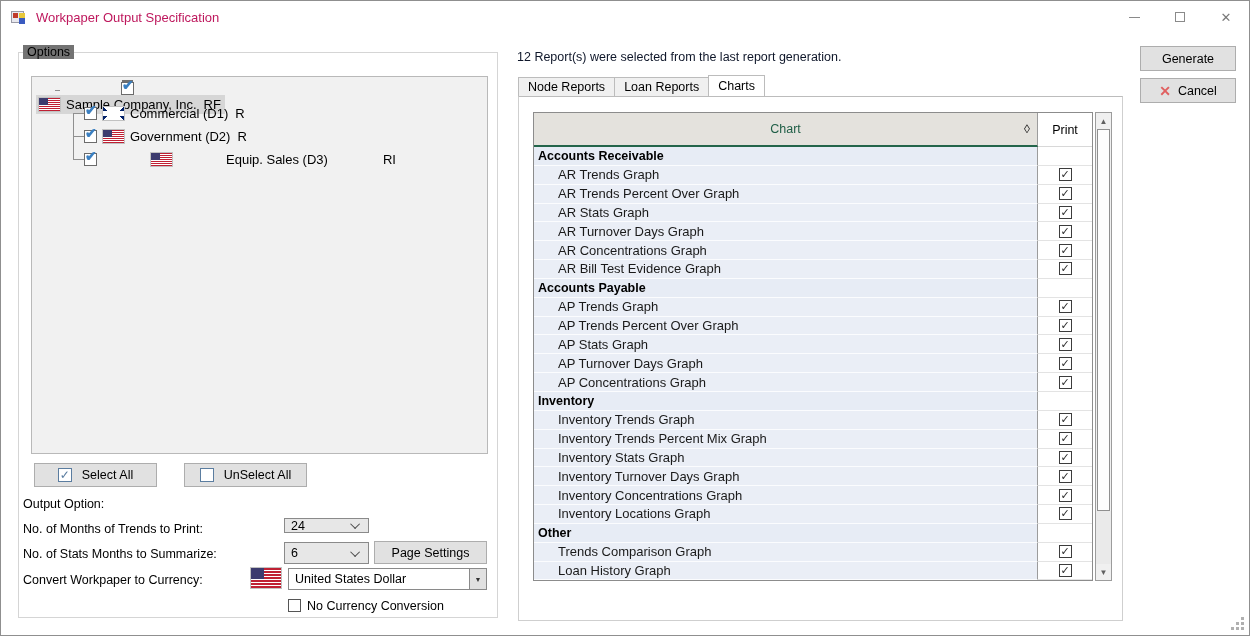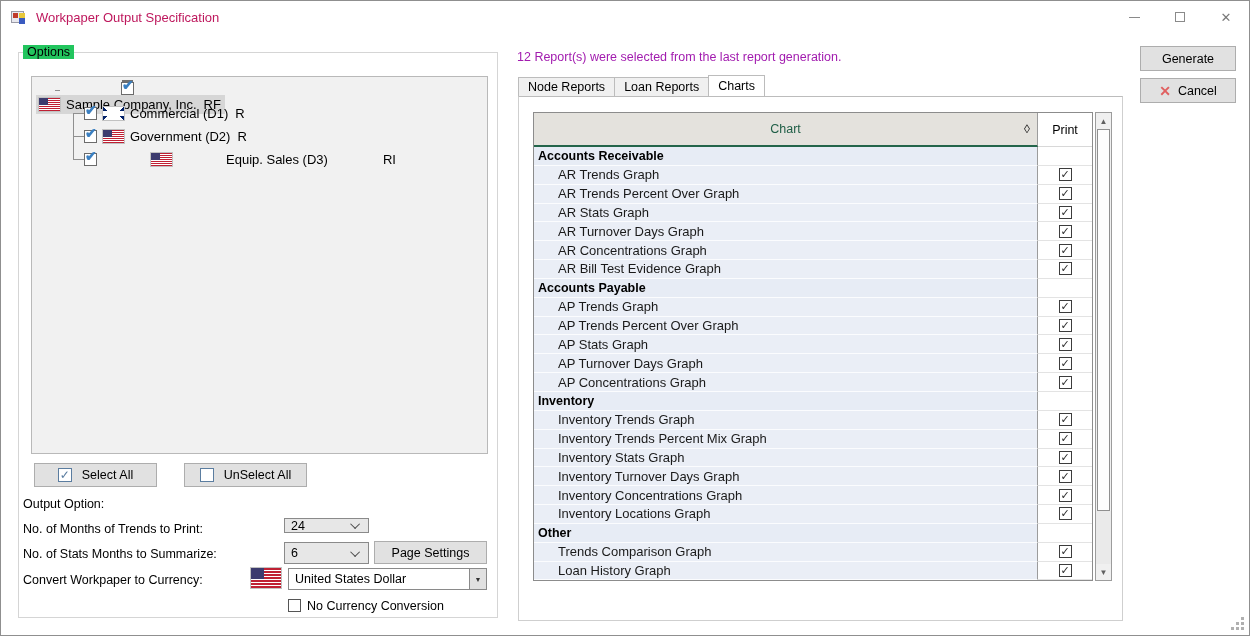--- a/index.html
+++ b/index.html
@@ -22,21 +22,21 @@
   .glyph-max { width:10px; height:10px; border:1px solid #8a8a8a; }
   .glyph-close { font-size:13px; color:#7a7a7a; }
   
   .btn { position:absolute; background:#e1e1e1; border:1px solid #adadad; display:flex; align-items:center; justify-content:center; font-size:12.5px; color:#000; cursor:default; }
   .combo { position:absolute; background:#e7e7e7; border:1px solid #8a8a8a; display:flex; align-items:center; font-size:12.5px; color:#000; padding-left:6px; }
   .combo .chev { margin-left:auto; margin-right:8px; width:7px; height:7px; border-left:1.4px solid #4a4a4a; border-bottom:1.4px solid #4a4a4a; transform:rotate(-45deg) translateY(-2px); }
   .lbl { position:absolute; font-size:12.5px; color:#000; white-space:nowrap; }
   .cb-empty { display:inline-block; width:13px; height:13px; border:1px solid #555; background:#fff; }
   
   .groupbox { position:absolute; left:17px; top:51px; width:480px; height:566px; border:1px solid #d5d5d5; }
-  .groupbox-label { position:absolute; left:22px; top:44px; background:#22c55e; padding:0 4px; font-size:12.5px; color:#000; }
+  .groupbox-label { position:absolute; left:22px; top:44px; background:#737373; padding:0 4px; font-size:12.5px; color:#000; }
   .tree-panel { position:absolute; left:30px; top:75px; width:457px; height:378px; background:#f1f1f1; border:1px solid #b9b9b9; }
   .tree-row { position:absolute; height:20px; display:flex; align-items:center; font-size:13px; color:#000; white-space:nowrap; }
   .expand-box { position:relative; width:11px; height:11px; border:1px solid #707070; background:#fff; margin-right:5px; }
   .expand-box::after { content:''; position:absolute; left:2px; top:4px; width:5px; height:1px; background:#000; }
   .tcheck { position:relative; display:inline-block; width:13px; height:13px; border:1px solid #6b6b6b; background:#fff; margin-right:6px; flex:none; }
   .tcheck::after { content:'✔'; position:absolute; left:0px; top:-6px; font-size:14px; font-weight:bold; color:#3a7fc1; }
   .flag { display:inline-block; position:relative; width:21px; height:13px; margin-right:6px; box-shadow:0 0 0 1px #c2c2c2; flex:none; }
   .flag-us { background-image:repeating-linear-gradient(180deg,#bf2033 0,#bf2033 7.6%,#ffffff 7.6%,#ffffff 15.3%); }
   .flag-us::after { content:''; position:absolute; left:0; top:0; width:42%; height:54%; background:#3c3b6e; }
   .flag-uk { background:#012169; }
@@ -55,21 +55,21 @@
                linear-gradient(180deg,transparent 39%,#c8102e 39%,#c8102e 61%,transparent 61%); }
   .sel-bg { display:flex; align-items:center; background:#d6d6d6; padding:2px 4px 2px 3px; }
   .node-suffix { margin-left:7px; }
   .tree-vline { position:absolute; left:41px; top:23px; width:1px; height:60px; background:#8f8f8f; }
   .tree-hline-root { position:absolute; left:23px; top:13px; width:5px; height:1px; background:#8f8f8f; }
   .tree-child { left:52px; }
   .tree-child::before { content:''; position:absolute; left:-11px; top:10px; width:11px; height:1px; background:#8f8f8f; }
   .icon-cb { display:inline-block; position:relative; width:14px; height:14px; border:1px solid #5b7da0; background:#fff; margin-right:10px; flex:none; }
   .icon-cb.checked::after { content:'✓'; position:absolute; left:1px; top:-1px; font-size:12px; color:#5b7da0; }
   
-  .info-text { position:absolute; left:516px; top:49px; font-size:12.5px; color:#a21caf; }
+  .info-text { position:absolute; left:516px; top:49px; font-size:12.5px; color:#0f172a; }
   .tabs { position:absolute; left:517px; top:74px; height:21px; display:flex; align-items:flex-end; }
   .tab { height:19px; background:#f0f0f0; border:1px solid #bcbcbc; border-bottom:none; display:flex; align-items:center; padding:0 9px; font-size:12.5px; color:#000; margin-right:-1px; }
   .tab.active { height:21px; background:#fff; position:relative; z-index:3; }
   .tab-page { position:absolute; left:517px; top:95px; width:605px; height:525px; background:#fff; border:1px solid #cfcfcf; border-top:1px solid #bcbcbc; z-index:1; }
   
   .grid { position:absolute; left:532px; top:111px; width:560px; height:469px; border:1px solid #8c8c8c; background:#fff; z-index:2; display:flex; flex-direction:column; }
   .grid-header { display:flex; height:34px; flex:none; }
   .hcell-chart { width:504px; flex:none; background:#e4e2dd; border-bottom:2px solid #23654a; border-right:1px solid #9c9c9c; position:relative; display:flex; align-items:center; justify-content:center; font-size:12.5px; color:#1f5e46; }
   .hcell-chart .diamond { position:absolute; right:7px; top:50%; transform:translateY(-50%); color:#222; font-size:12px; }
   .hcell-print { flex:1; background:#fff; display:flex; align-items:center; justify-content:center; font-size:12.5px; color:#000; border-bottom:1px solid #d8d8d8; }

